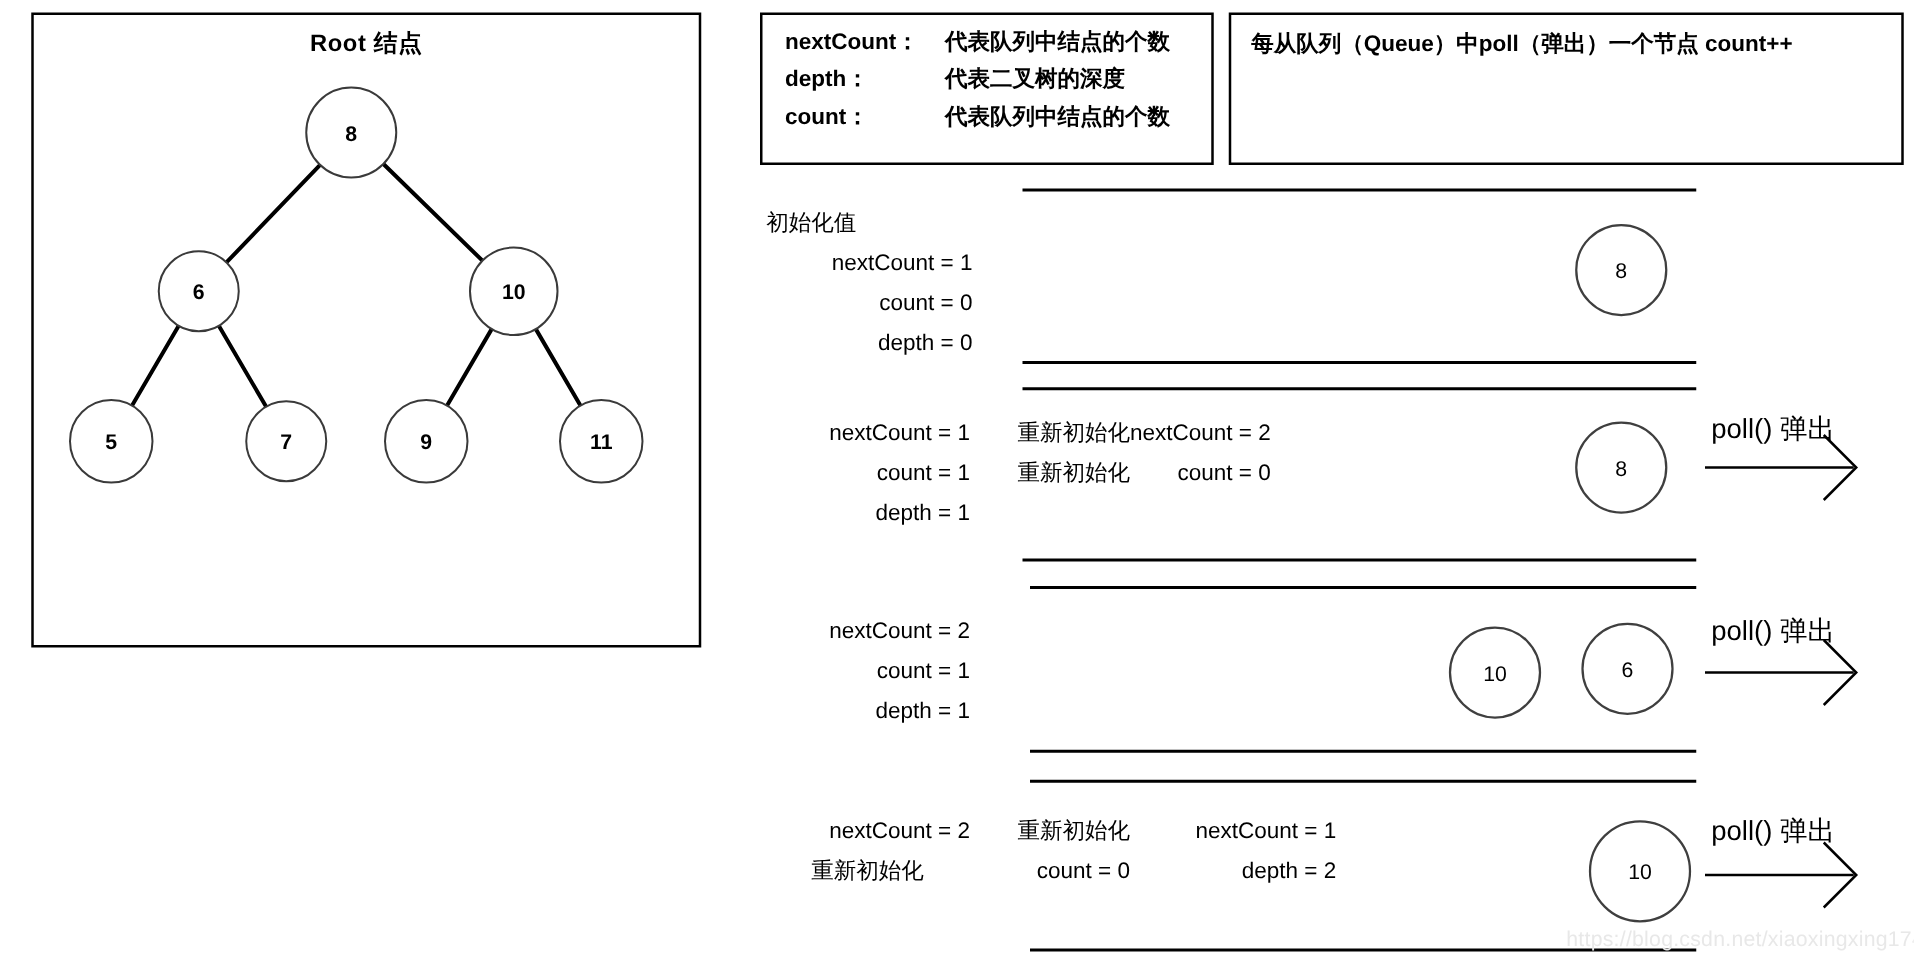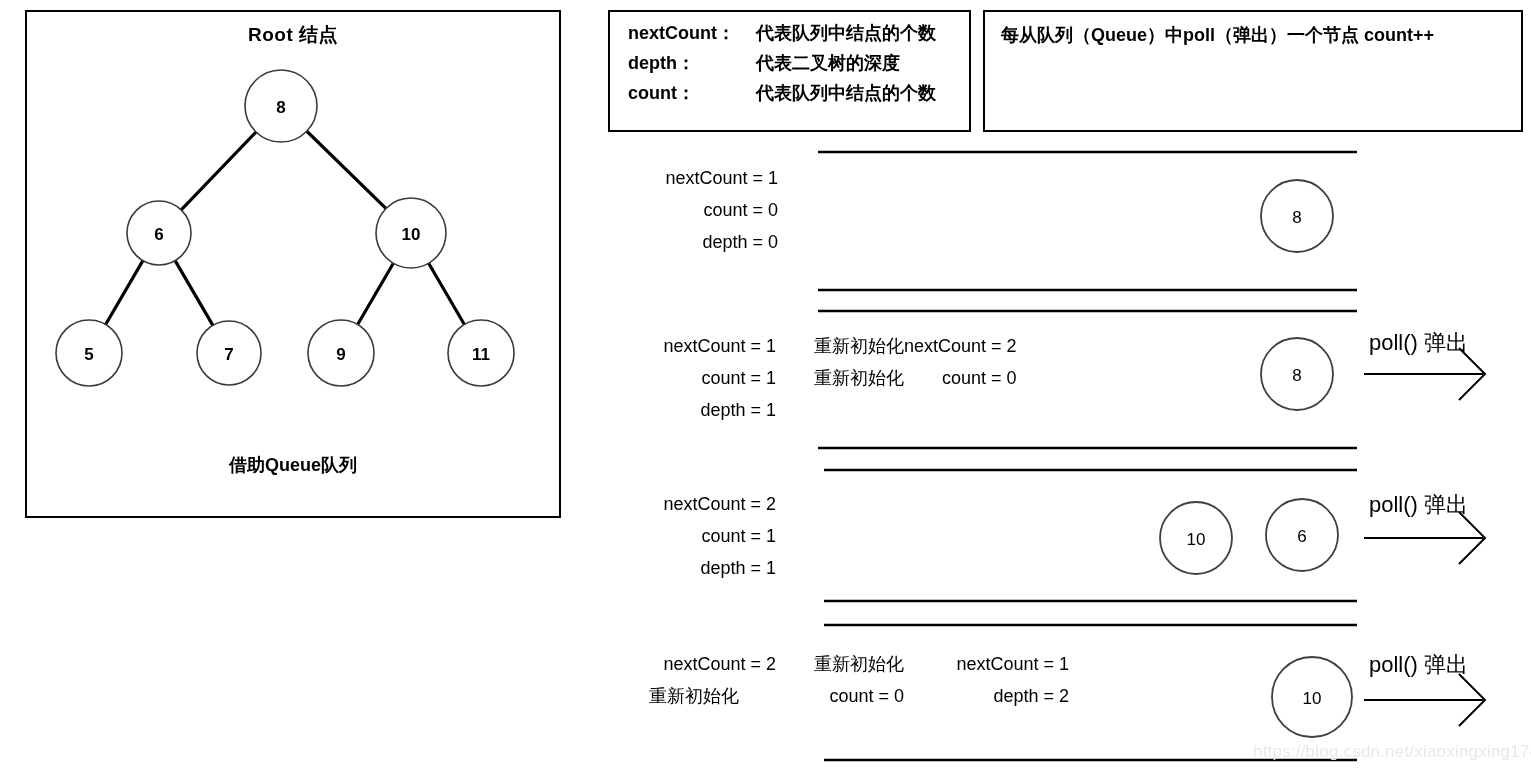--- a/index.html
+++ b/index.html
@@ -189,21 +189,20 @@
           <g>
             <circle cx="314" cy="341" r="33" class="node-circle"></circle>
             <text x="314" y="342" class="node-text">9</text>
           </g>
           <g>
             <circle cx="454" cy="341" r="33" class="node-circle"></circle>
             <text x="454" y="342" class="node-text">11</text>
           </g>
         </g>
     </svg>
-    <div id="tree-footer">借助Queue队列</div>
   </div>
 
   <div class="abs legend-box" id="legend-vars">
     <div id="legend-vars-rows">
         <div class="legend-row">
           <span class="legend-key">nextCount：</span>
           <span class="legend-val">代表队列中结点的个数</span>
         </div>
         <div class="legend-row">
           <span class="legend-key">depth：</span>
@@ -266,20 +265,21 @@
         </g>
         <g>
           <line x1="1364" y1="700" x2="1483" y2="700" class="arrow-shaft"></line>
           <polyline points="1459,674 1485,700 1459,726" class="arrow-head"></polyline>
         </g>
       </g>
   </svg>
 
   <div id="steps-layer">
       <div class="step-stats" style="left: 613px; top: 162px;">
+        <div class="step-head">初始化值</div>
         <div class="stat-grid">
           <div class="stat-cell col-a">nextCount = 1</div>
           <div class="stat-cell col-b"></div>
           <div class="stat-cell col-c"></div>
           <div class="stat-cell col-a">count = 0</div>
           <div class="stat-cell col-b"></div>
           <div class="stat-cell col-c"></div>
           <div class="stat-cell col-a">depth = 0</div>
           <div class="stat-cell col-b"></div>
           <div class="stat-cell col-c"></div>

